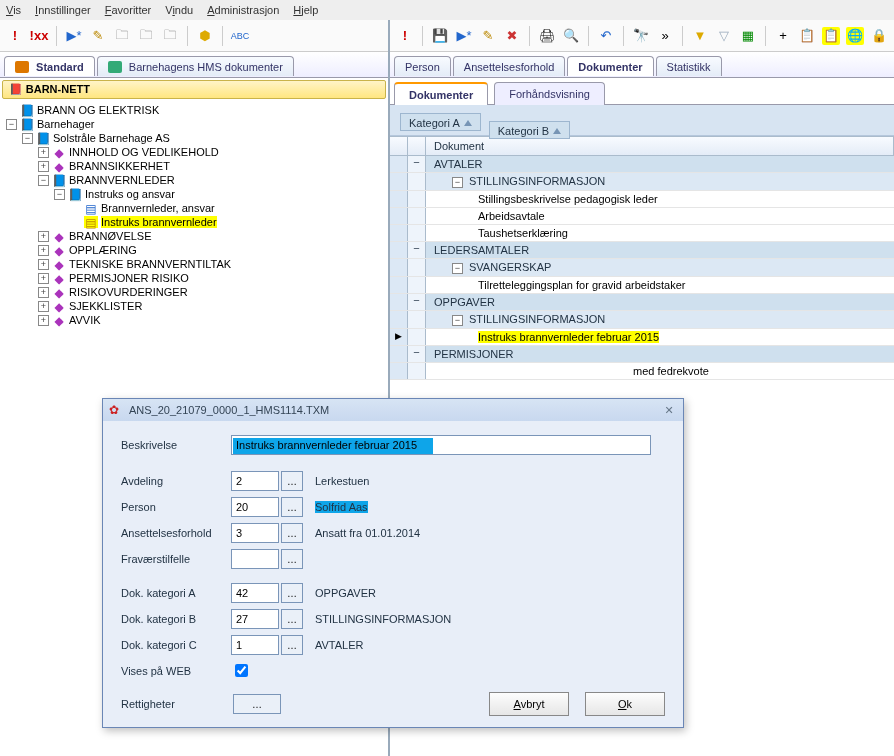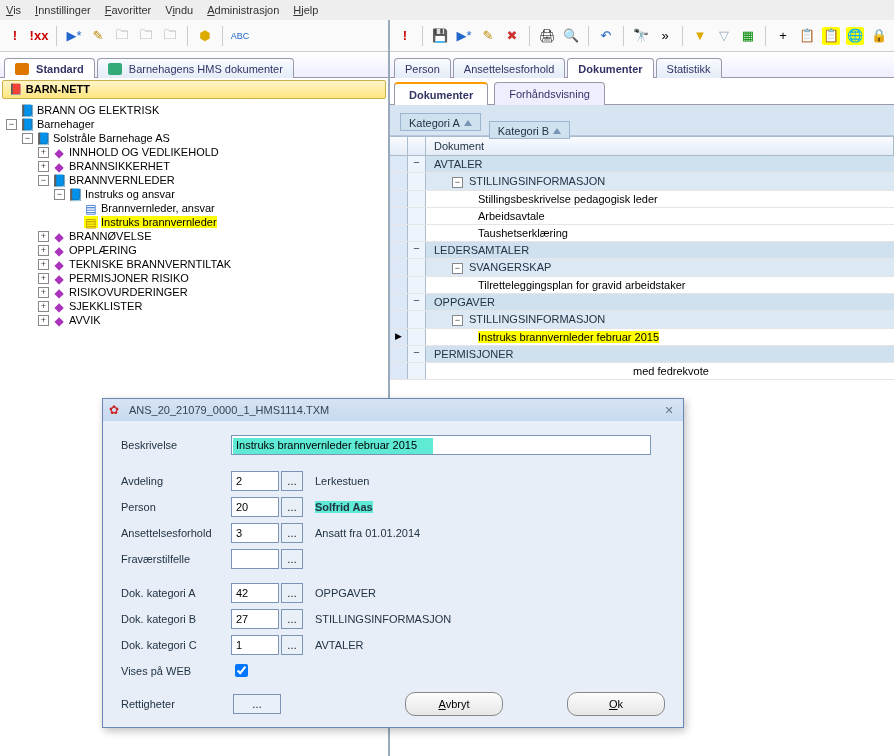--- a/index.html
+++ b/index.html
@@ -7,21 +7,21 @@
   .menubar { background: #eee; padding: 2px 6px; display: flex; gap: 14px; height: 20px; align-items: center; color: #333; }
   .menubar span { cursor: default; }
   .menubar span u { text-decoration: underline; }
   .splitter { display: flex; height: calc(100% - 20px); }
   .left-pane { width: 428px; border-right: 2px solid #9ab; background: #fff; display: flex; flex-direction: column; }
   .right-pane { flex: 1; background: #fff; display: flex; flex-direction: column; }
   .toolbar { display: flex; align-items: center; gap: 6px; padding: 4px 6px; background: #fafafa; border-bottom: 1px solid #ccc; height: 32px; }
   .tb-btn { width: 18px; height: 18px; display: inline-flex; align-items: center; justify-content: center; font-size: 13px; cursor: pointer; }
   .tb-sep { width: 1px; height: 20px; background: #ccc; margin: 0 2px; }
   .red { color: #c00; font-weight: bold; }
-  .tabs { display: flex; align-items: flex-end; background: linear-gradient(#fff,#eef); padding: 3px 4px 0; height: 26px; border-bottom: 1px solid #99a; }
+  .tabs { display: flex; align-items: flex-start; background: linear-gradient(#fff,#eef); padding: 3px 4px 16px; height: 26px; border-bottom: 1px solid #99a; }
   .tab { padding: 4px 10px 3px; background: linear-gradient(#f8fbff,#e4ecf7); border: 1px solid #99a; border-bottom: none; border-radius: 4px 4px 0 0; margin-right: 2px; cursor: pointer; position: relative; top: 1px; color: #336; }
   .tab.active { background: #fff; font-weight: bold; }
   .tab .ticon { display: inline-block; width: 14px; height: 12px; margin-right: 4px; vertical-align: -2px; }
   .treearea { flex: 1; overflow: auto; padding: 2px 0 2px 2px; }
   .tree ul { list-style: none; margin: 0; padding-left: 16px; }
   .tree > ul { padding-left: 2px; }
   .node { display: flex; align-items: center; gap: 3px; padding: 1px 2px; white-space: nowrap; }
   .exp { width: 11px; height: 11px; border: 1px solid #888; display: inline-flex; align-items: center; justify-content: center; font-size: 9px; line-height: 9px; color: #444; cursor: pointer; background: #fff; }
   .noexp { width: 11px; display: inline-block; }
   .ficon { width: 14px; height: 12px; display: inline-block; font-size: 12px; text-align: center; }
@@ -49,22 +49,22 @@
   .dlg-title { background: linear-gradient(#d7e4f4,#c8d8ef); display: flex; align-items: center; padding: 3px 6px; color: #345; height: 22px; }
   .dlg-title .flw { width: 14px; height: 14px; margin-right: 6px; font-size: 12px; color: #c22; }
   .dlg-title .x { margin-left: auto; width: 16px; text-align: center; cursor: pointer; color: #678; }
   .dlg-body { padding: 14px 18px 10px 18px; }
   .frow { display: flex; align-items: center; margin-bottom: 6px; }
   .flab { width: 110px; color: #234; }
   .finp { border: 1px solid #7a95b8; background: #fff; padding: 2px 4px; height: 20px; }
   .finp.num { width: 48px; text-align: left; }
   .fell { width: 22px; height: 20px; border: 1px solid #7a95b8; background: #eaf0f8; margin-left: 2px; font-size: 10px; display: inline-flex; align-items: center; justify-content: center; cursor: pointer; }
   .fdesc { margin-left: 12px; color: #234; }
-  .dbl-hl { background: #5eead4; font-weight: bold; }
-  .btn { width: 98px; height: 24px; background: linear-gradient(#fdfdfd,#e6e6e6); border: 1px solid #888; border-radius: 10px; cursor: pointer; margin-left: 48px; }
+  .dbl-hl { background: #0ea5e9; }
+  .btn { width: 80px; height: 24px; background: linear-gradient(#fdfdfd,#e6e6e6); border: 1px solid #888; border-radius: 0; cursor: pointer; }
   .icon-hl { background: #ffff00; padding: 1px; border-radius: 2px; }
 </style>
 </head>
 <body>
 
 <div class="menubar">
   <span><u>V</u>is</span>
   <span><u>I</u>nnstillinger</span>
   <span><u>F</u>avoritter</span>
   <span>V<u>i</u>ndu</span>

